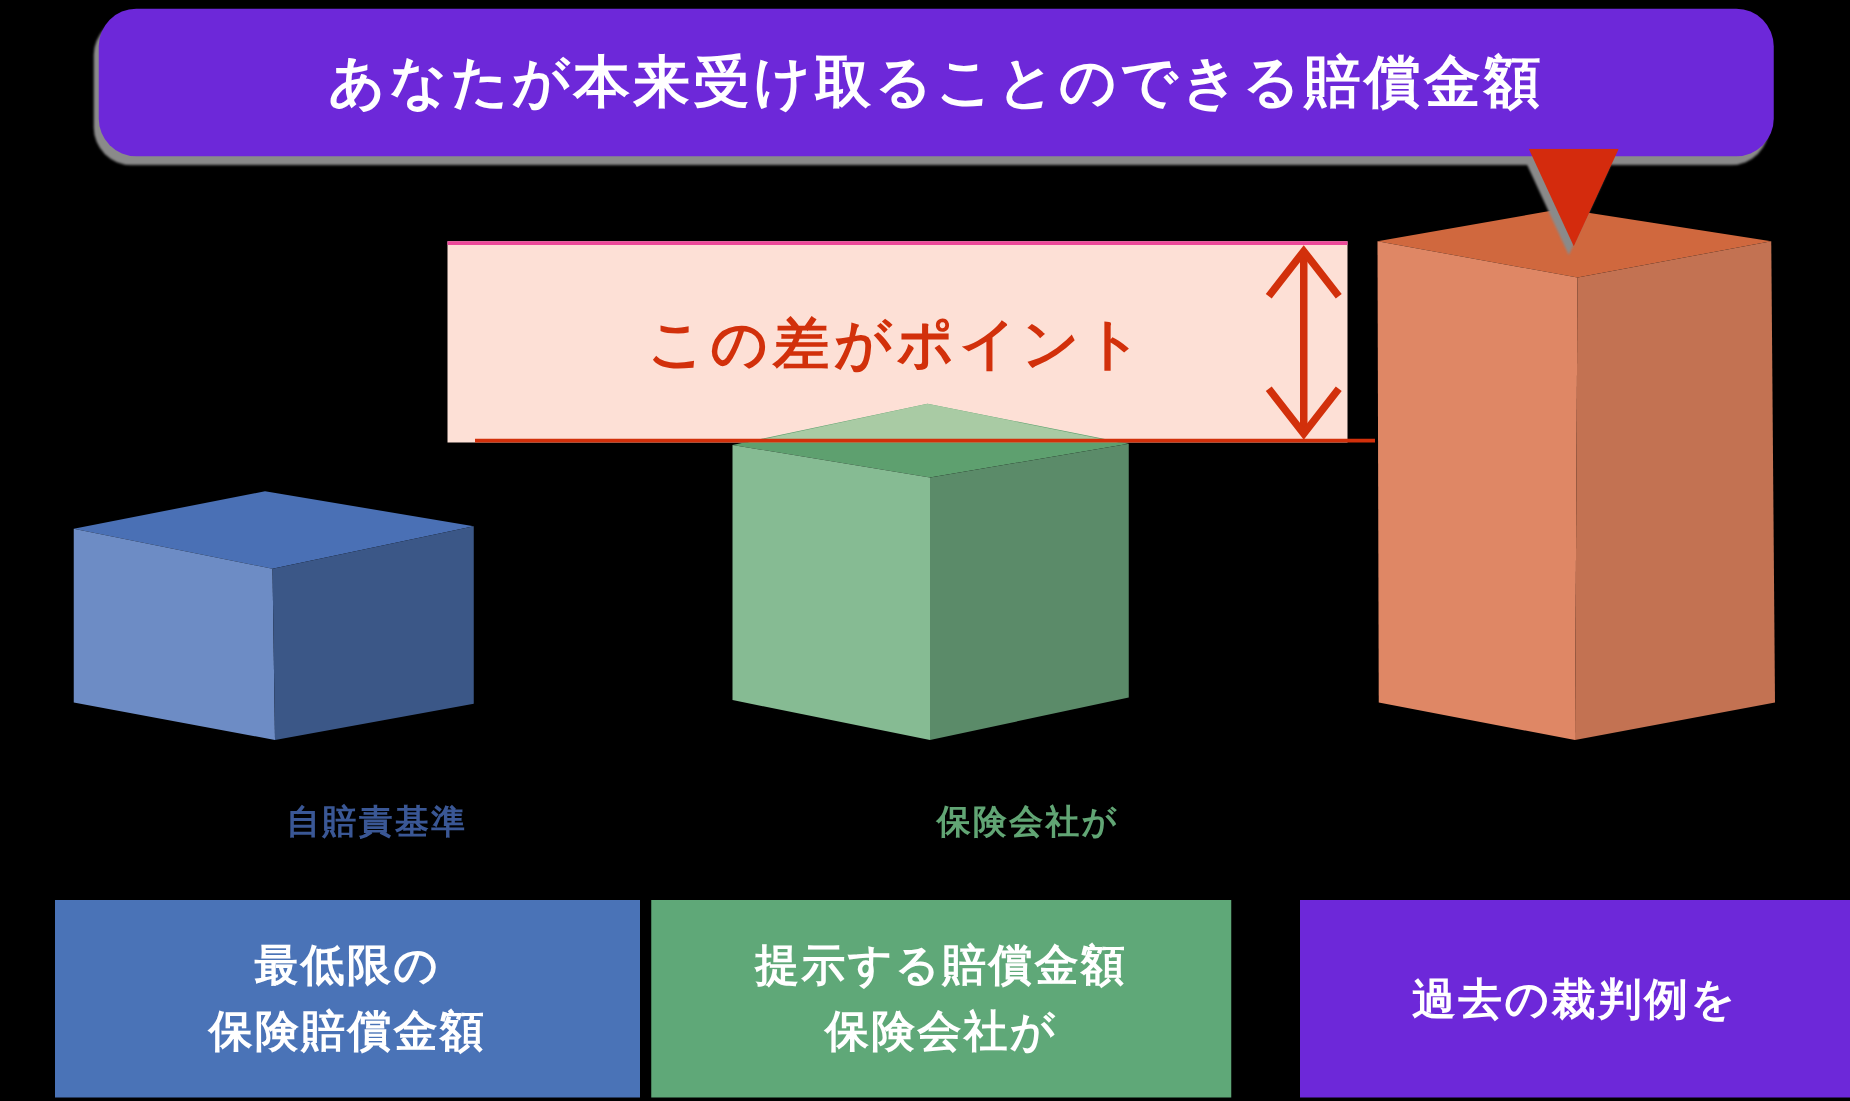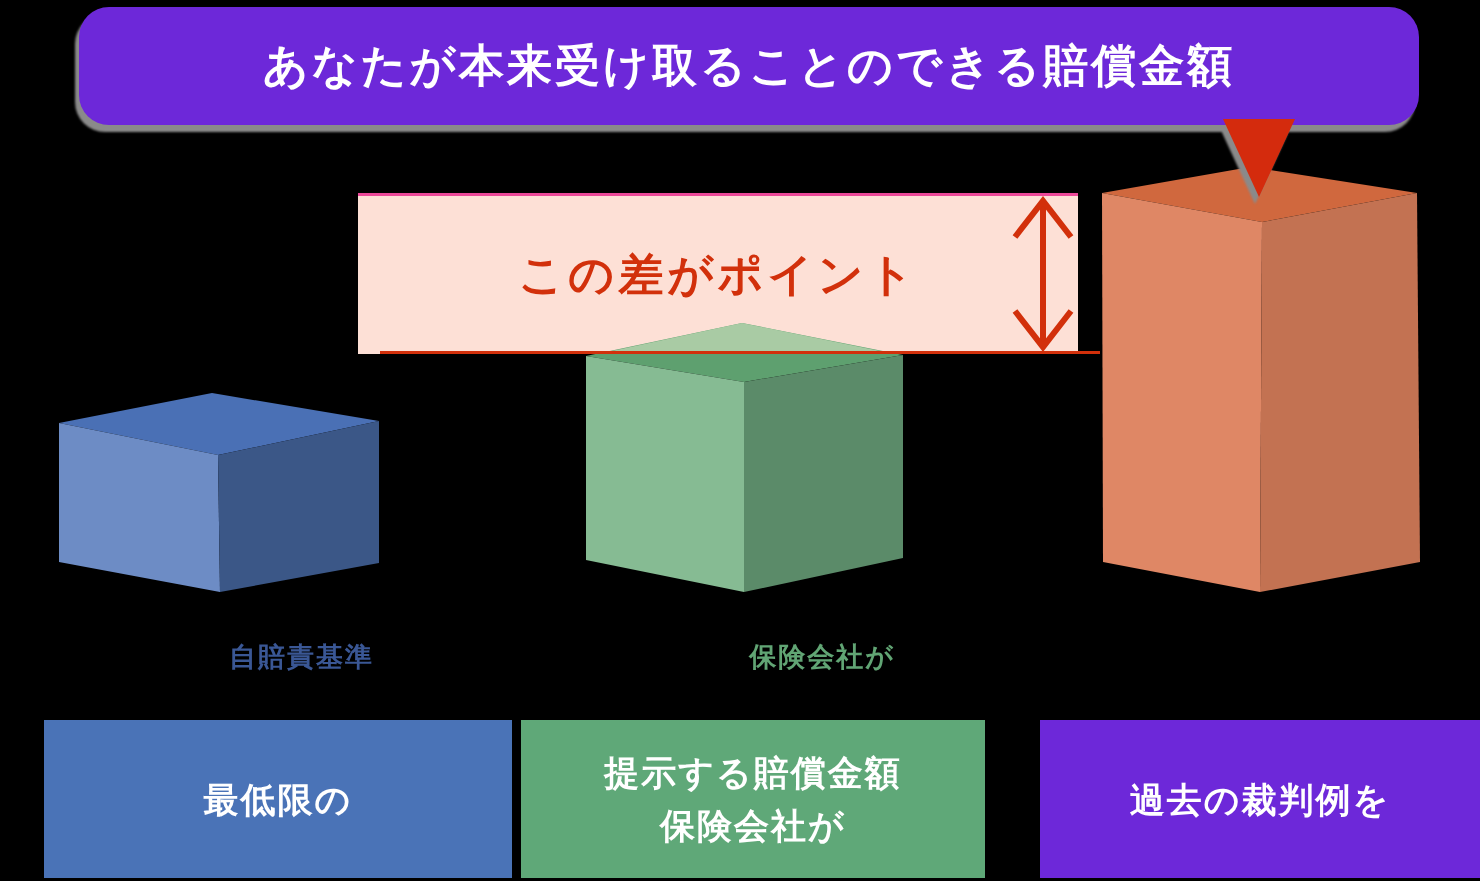--- a/index.html
+++ b/index.html
@@ -90,20 +90,21 @@
     <svg class="tail" width="72" height="78" viewBox="0 0 72 78">
       <polygon points="0,0 72,0 36,78" fill="#d42b0d"></polygon>
     </svg>
   </div>
 
   <div class="col-label label-blue">自賠責基準</div>
   <div class="col-label label-green">保険会社が</div>
 
   <div class="card card-blue">
     <div class="card-line">最低限の</div>
+    <div class="card-line">保険賠償金額</div>
   </div>
   <div class="card card-green">
     <div class="card-line">提示する賠償金額</div>
     <div class="card-line">保険会社が</div>
   </div>
   <div class="card card-orange">
     <div class="card-line">過去の裁判例を</div>
   </div>
 
 </div>

